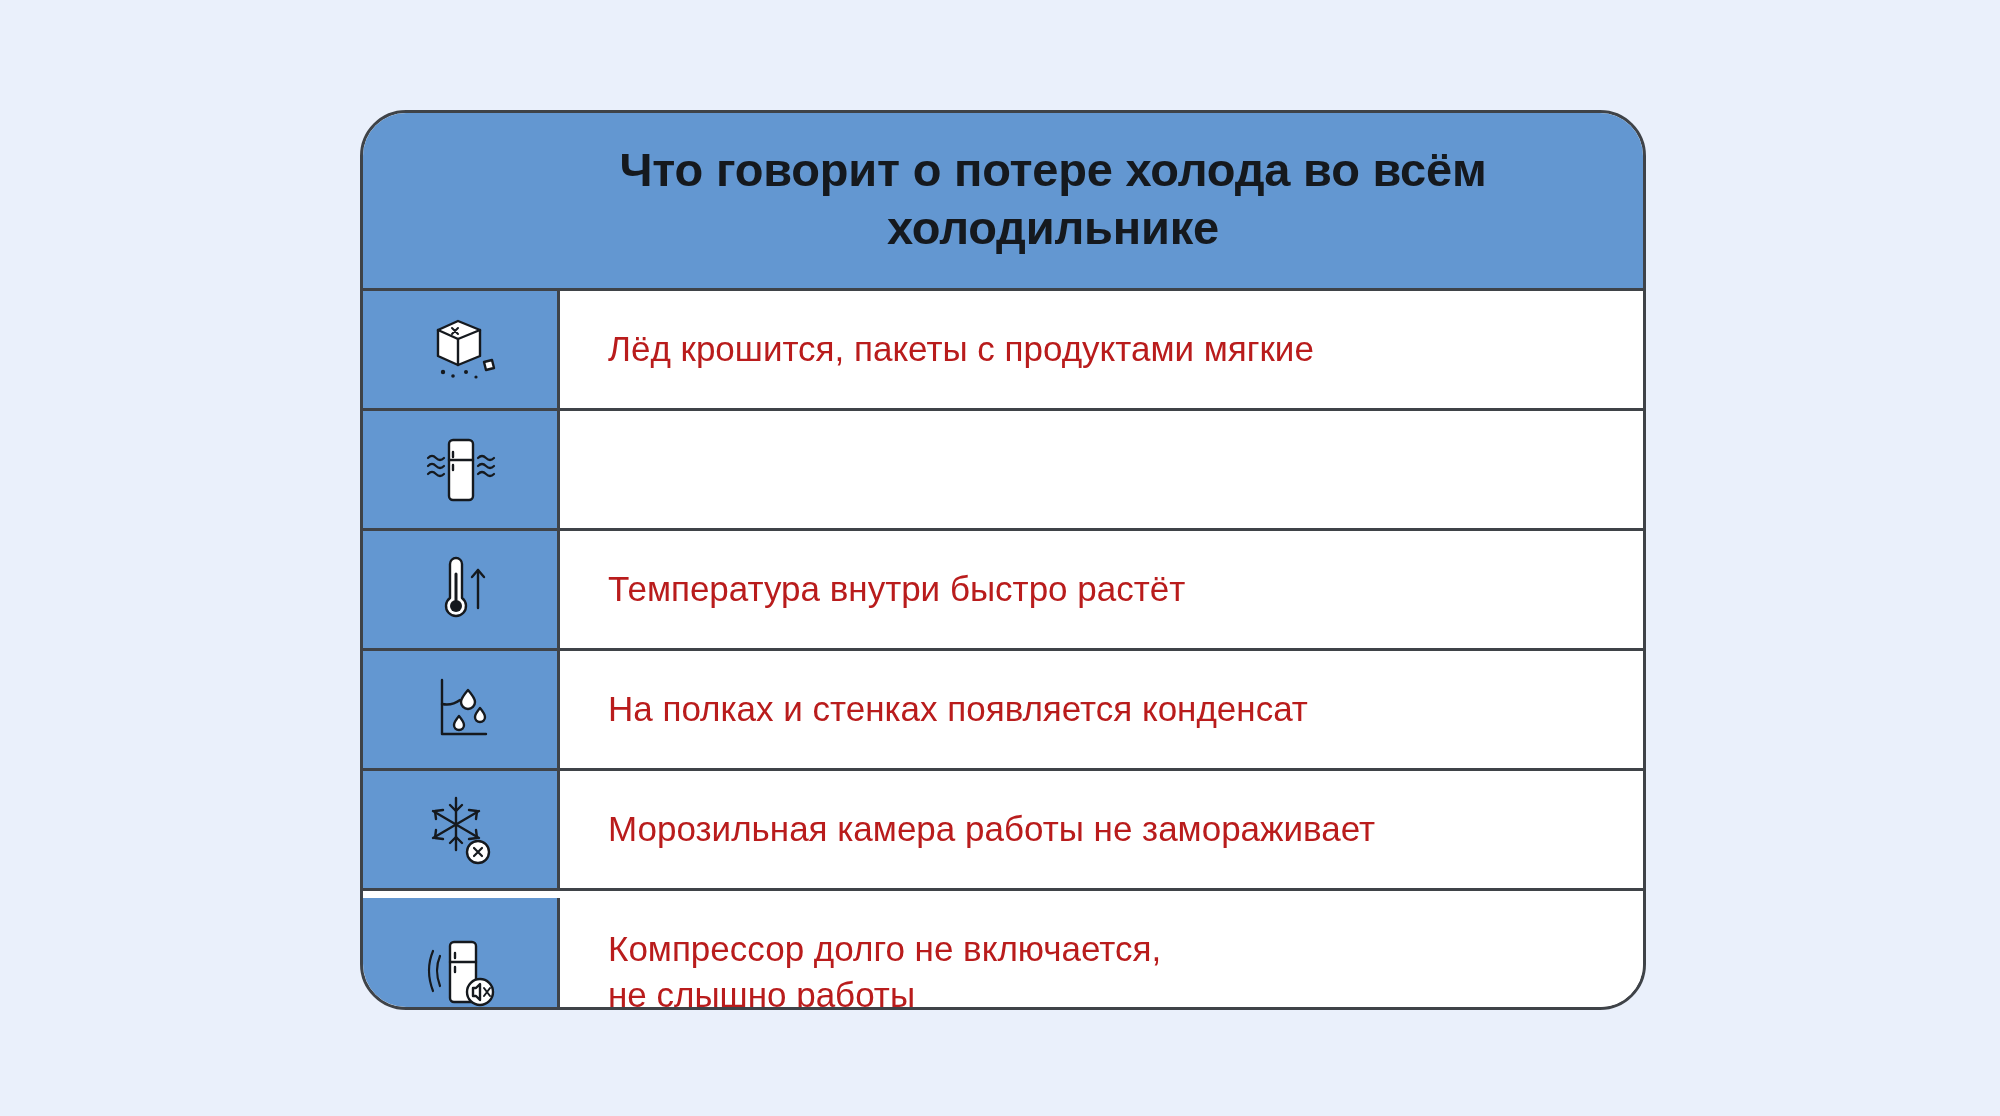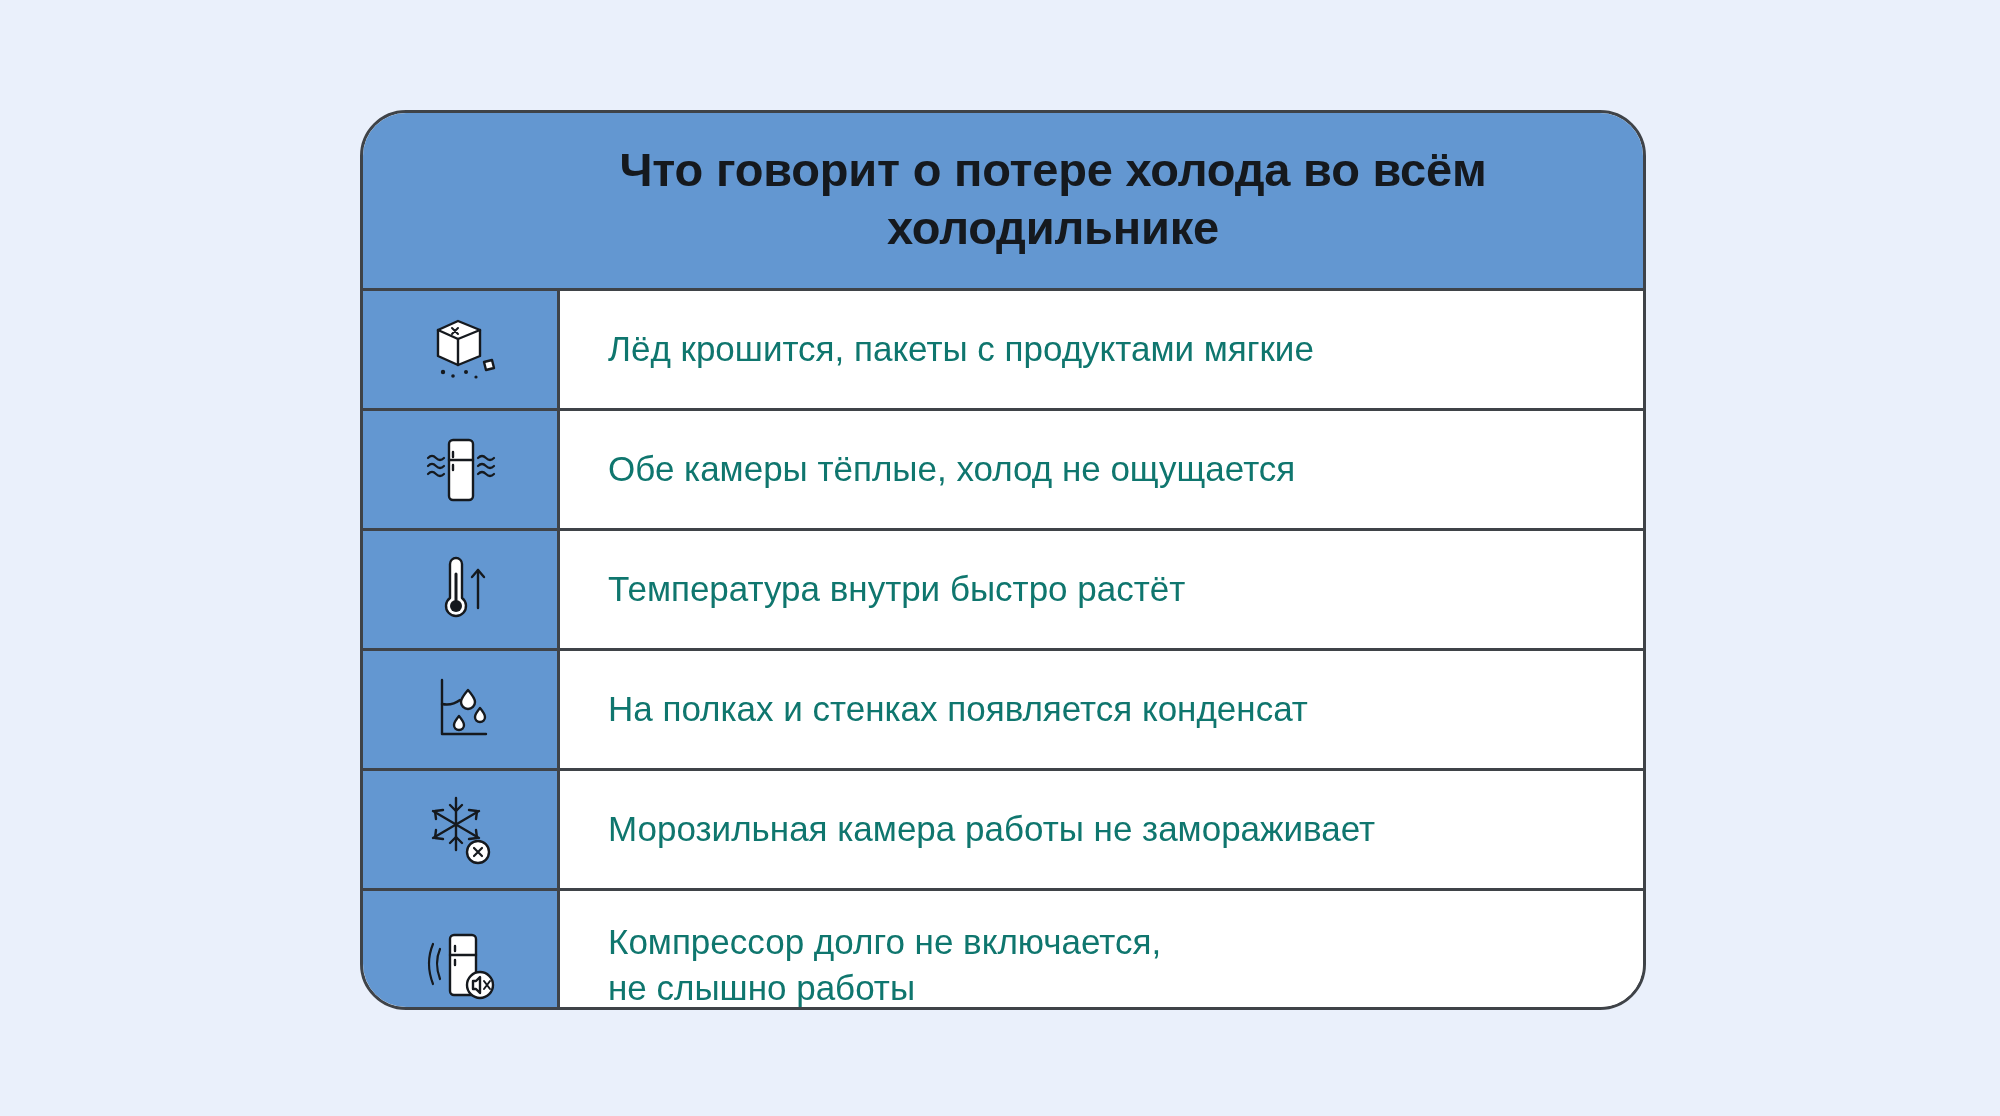--- a/index.html
+++ b/index.html
@@ -92,27 +92,28 @@
     background: #ffffff;
     display: flex;
     align-items: center;
     padding: 10px 44px 10px 48px;
     box-sizing: border-box;
   }
 
   .text-cell .label {
     font-size: 35px;
     line-height: 1.32;
-    color: #0f766e;
+    color: #b91c1c;
     white-space: pre-line;
   }
 
   
   .row.tall {
     min-height: 148px;
+    margin-top: 7px;
   }
 </style>
 </head>
 <body>
 
 <div class="stage">
 
   <div class="card">
 
     <div class="card-header">
@@ -151,23 +152,20 @@
               <path d="M35 36 L59 36"></path>
               <path d="M39 28 L39 33 M39 41 L39 46"></path>
               <path d="M14 34 q4 -4 8 0 t8 0" stroke-width="2.2"></path>
               <path d="M14 42 q4 -4 8 0 t8 0" stroke-width="2.2"></path>
               <path d="M14 50 q4 -4 8 0 t8 0" stroke-width="2.2"></path>
               <path d="M64 34 q4 -4 8 0 t8 0" stroke-width="2.2"></path>
               <path d="M64 42 q4 -4 8 0 t8 0" stroke-width="2.2"></path>
               <path d="M64 50 q4 -4 8 0 t8 0" stroke-width="2.2"></path>
             </svg>
           </span>
-        </div>
-        <div class="text-cell">
-          <span class="label">Обе камеры тёплые, холод не ощущается</span>
         </div>
       </div>
 
       <div class="row">
         <div class="icon-cell">
           <span>
             <svg width="92" height="92" viewBox="0 0 92 92" fill="none" stroke="#15191e" stroke-width="2.4" stroke-linecap="round" stroke-linejoin="round">
               <path d="M36 20 a6 6 0 0 1 12 0 v34 a10 10 0 1 1 -12 0 z" fill="#ffffff"></path>
               <circle cx="42" cy="62" r="6" fill="#15191e" stroke="none"></circle>
               <path d="M42 30 L42 56" stroke-width="3"></path>

